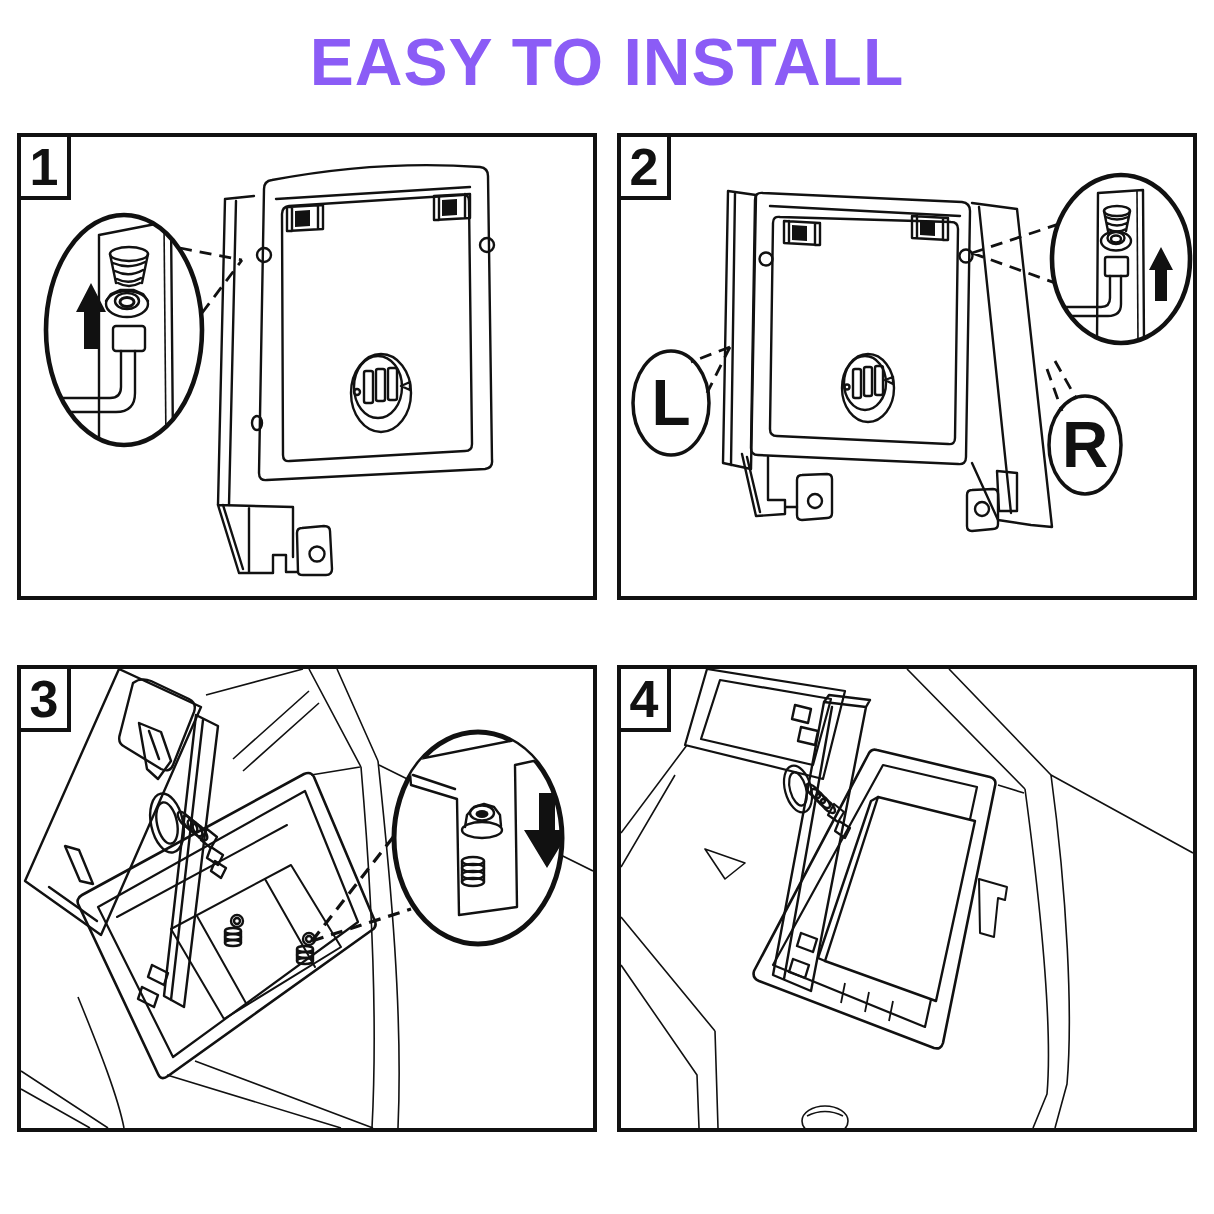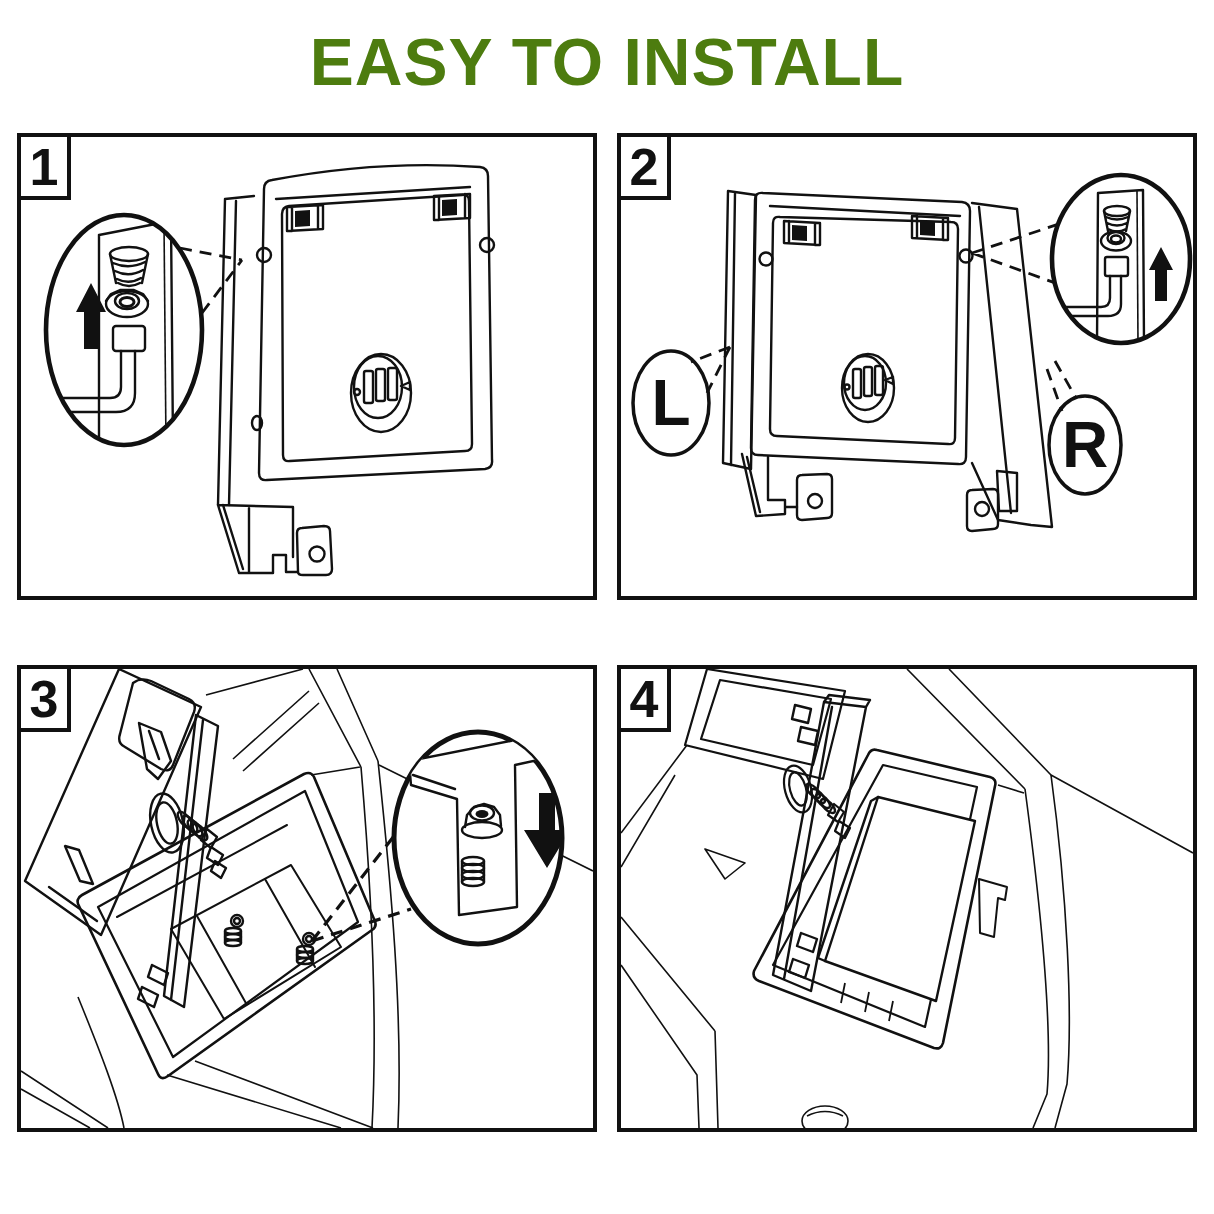--- a/index.html
+++ b/index.html
@@ -2,21 +2,21 @@
 <html><head>
 <meta charset="utf-8">
 <style>
   html,body{margin:0;padding:0;}
   body{
     width:1214px;height:1214px;background:#ffffff;position:relative;
     font-family:"Liberation Sans", sans-serif;color:#111;overflow:hidden;
   }
   .title{
     position:absolute;top:24px;left:0;width:1214px;text-align:center;
-    font-size:66px;font-weight:bold;letter-spacing:1px;color:#4d7c0f;margin:0;
+    font-size:66px;font-weight:bold;letter-spacing:1px;color:#8b5cf6;margin:0;
   }
   .grid{
     position:absolute;top:133px;left:17px;width:1180px;
     display:grid;grid-template-columns:580px 580px;grid-template-rows:467px 467px;
     column-gap:20px;row-gap:65px;
   }
   .panel{
     position:relative;border:4px solid #111;background:#fff;box-sizing:border-box;
   }
   .panel svg{display:block;width:572px;height:459px;}

